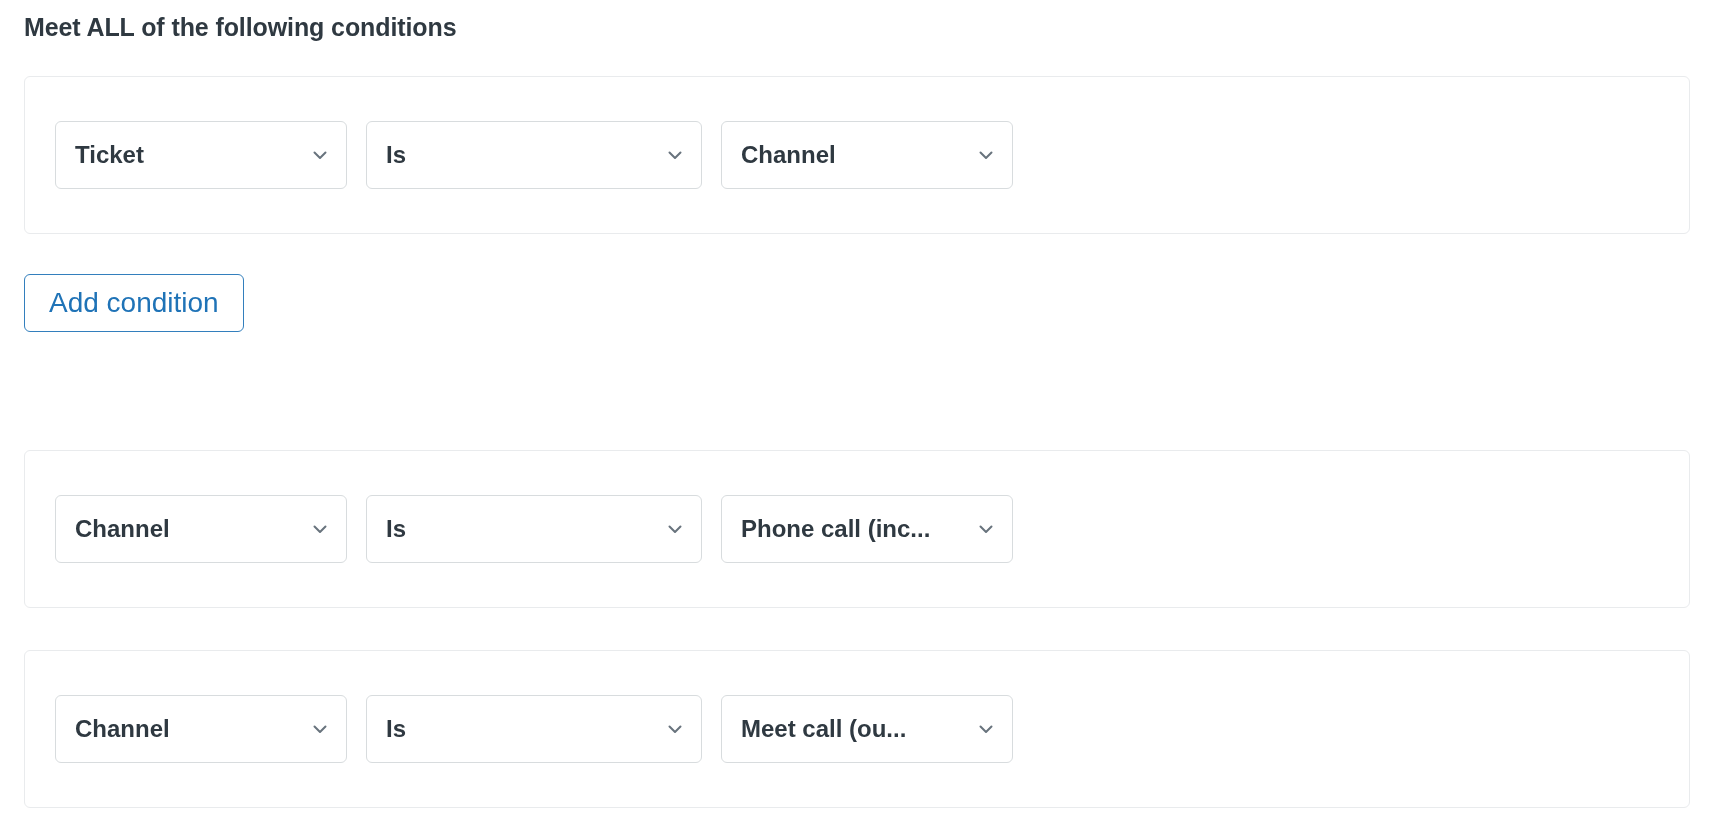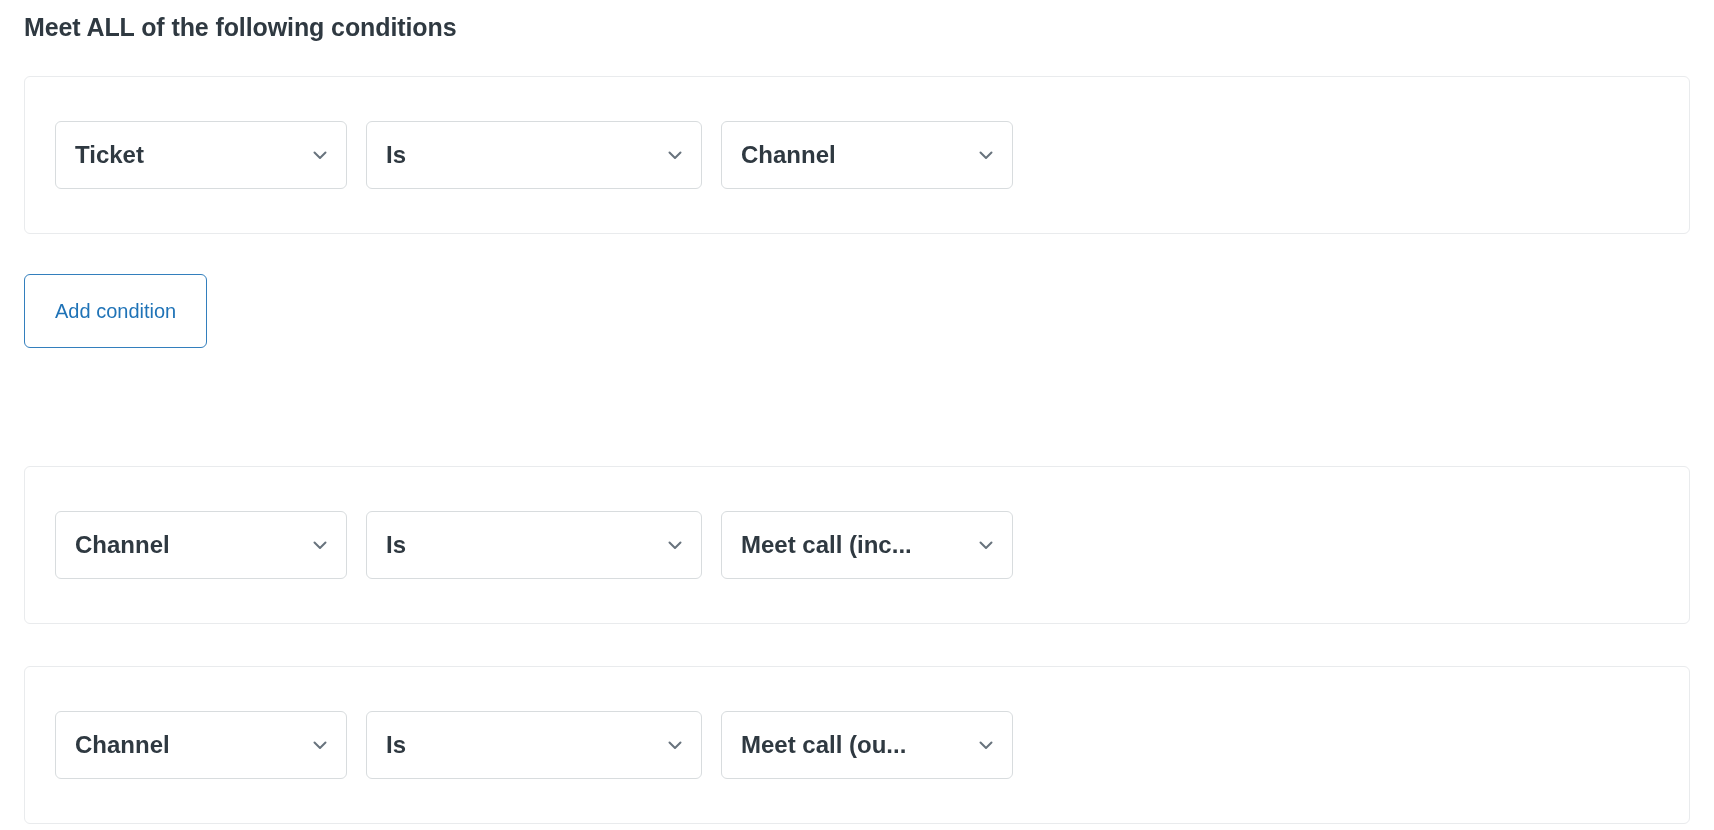--- a/index.html
+++ b/index.html
@@ -78,27 +78,27 @@
     display: block;
     pointer-events: none;
   }
   .chev svg { display: block; }
 
   .add-condition-btn {
     box-sizing: border-box;
     display: inline-flex;
     align-items: center;
     justify-content: center;
-    height: 74px;
-    padding: 0 30px;
+    height: 58px;
+    padding: 0 24px;
     border: 1px solid #337fbd;
     border-radius: 6px;
     background: #ffffff;
     color: #1f73b7;
-    font-size: 20px;
+    font-size: 28px;
     font-family: "Liberation Sans", sans-serif;
     cursor: pointer;
   }
 
   .spacer-after-card-all { height: 40px; }
   .spacer-after-button   { height: 68px; }
   .spacer-after-any-head { height: 50px; }
   .spacer-between-cards  { height: 42px; }
   .gap-head-to-card      { height: 36px; }
 </style>
@@ -164,21 +164,21 @@
     <div class="select w-op">
       <span class="select-label">Is</span>
       <span class="chev">
         <svg width="20" height="20" viewBox="0 0 20 20" fill="none">
           <path d="M4.5 7.5L10 13L15.5 7.5" stroke="#68737d" stroke-width="2" stroke-linecap="round" stroke-linejoin="round"></path>
         </svg>
       </span>
     </div>
 
     <div class="select w-val">
-      <span class="select-label">Meet call (inc...</span>
+      <span class="select-label">Phone call (inc...</span>
       <span class="chev">
         <svg width="20" height="20" viewBox="0 0 20 20" fill="none">
           <path d="M4.5 7.5L10 13L15.5 7.5" stroke="#68737d" stroke-width="2" stroke-linecap="round" stroke-linejoin="round"></path>
         </svg>
       </span>
     </div>
   </div>
 
   <div class="spacer-between-cards"></div>
 

